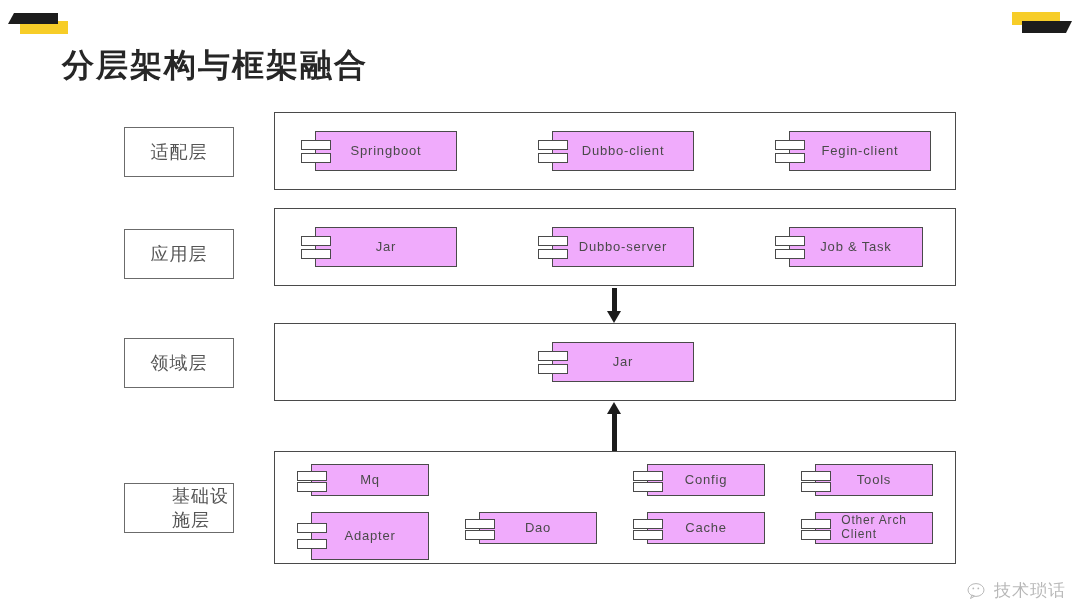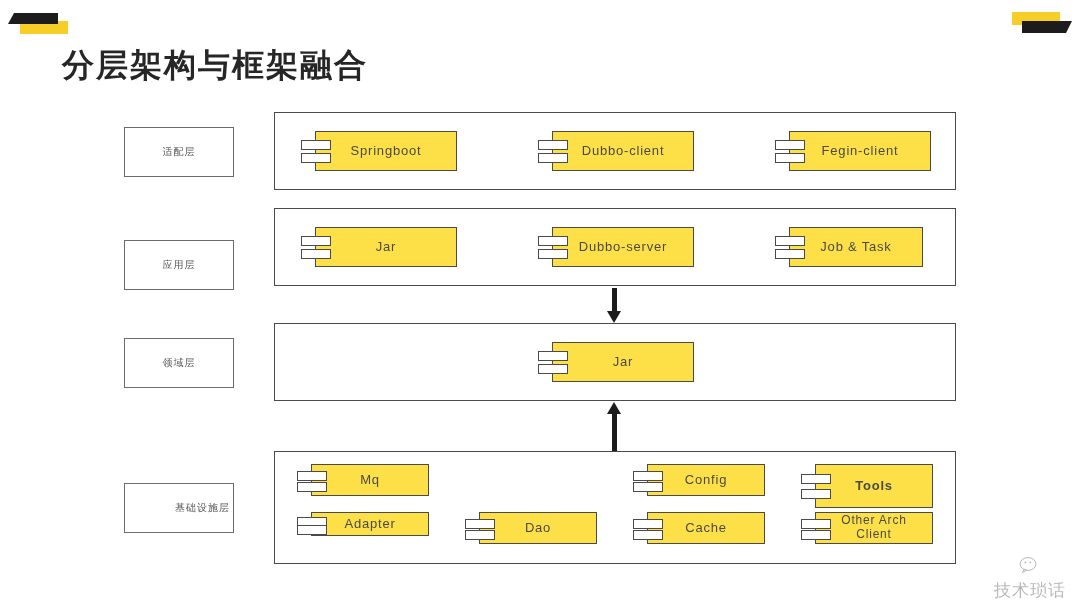--- a/index.html
+++ b/index.html
@@ -83,21 +83,21 @@
 
   .layer-label {
     position: absolute;
     left: 124px;
     width: 110px;
     border: 1.6px solid #6b6b6b;
     background: #ffffff;
     display: flex;
     align-items: center;
     justify-content: center;
-    font-size: 10px;
+    font-size: 18px;
     color: #555555;
     letter-spacing: 1px;
     box-sizing: border-box;
   }
 
   .layer-panel {
     position: absolute;
     left: 274px;
     width: 682px;
     border: 1.6px solid #4a4a4a;
@@ -110,25 +110,24 @@
     position: absolute;
     box-sizing: border-box;
   }
   .component .body {
     position: absolute;
     left: 14px;
     top: 0;
     right: 0;
     bottom: 0;
     border: 1.6px solid #4a4a4a;
-    background: #fde047;
+    background: #f0abfc;
     display: flex;
     align-items: center;
     justify-content: center;
-    text-align: center;
     font-size: 13px;
     color: #4a4a4a;
     letter-spacing: 0.8px;
     line-height: 1.15;
     box-sizing: border-box;
   }
   .component .tab {
     position: absolute;
     left: 0;
     width: 30px;
@@ -167,21 +166,20 @@
 
   
   .watermark {
     position: absolute;
     right: 14px;
     bottom: 6px;
     display: flex;
     align-items: center;
     gap: 5px;
     opacity: 0.42;
-    flex-direction: column;
   }
   .watermark .wm-text {
     font-size: 17px;
     color: #555555;
     font-family: "Liberation Serif", "DejaVu Serif", serif;
     letter-spacing: 1px;
   }
   .watermark .wm-icon {
     display: block;
   }
@@ -218,21 +216,21 @@
       </div>
       <div class="component" style="left:500px;top:18px;width:156px;height:40px;">
         <div class="tab t1"></div>
         <div class="tab t2"></div>
         <div class="body">Fegin-client</div>
       </div>
     </div>
   </div>
 
   <div class="layer-row" style="top:208px;height:78px;">
-    <div class="layer-label" style="top:32px;height:50px;">应用层</div>
+    <div class="layer-label" style="top:21px;height:50px;">应用层</div>
     <div class="layer-panel" style="top:0px;height:78px;">
       <div class="component" style="left:26px;top:18px;width:156px;height:40px;">
         <div class="tab t1"></div>
         <div class="tab t2"></div>
         <div class="body">Jar</div>
       </div>
       <div class="component" style="left:263px;top:18px;width:156px;height:40px;">
         <div class="tab t1"></div>
         <div class="tab t2"></div>
         <div class="body">Dubbo-server</div>
@@ -272,27 +270,27 @@
       <div class="component" style="left:22px;top:12px;width:132px;height:32px;">
         <div class="tab t1"></div>
         <div class="tab t2"></div>
         <div class="body">Mq</div>
       </div>
       <div class="component" style="left:358px;top:12px;width:132px;height:32px;">
         <div class="tab t1"></div>
         <div class="tab t2"></div>
         <div class="body">Config</div>
       </div>
-      <div class="component" style="left:526px;top:12px;width:132px;height:44px;font-weight:bold;">
+      <div class="component" style="left:526px;top:12px;width:132px;height:32px;">
         <div class="tab t1"></div>
         <div class="tab t2"></div>
         <div class="body">Tools</div>
       </div>
 
-      <div class="component" style="left:22px;top:60px;width:132px;height:24px;">
+      <div class="component" style="left:22px;top:60px;width:132px;height:48px;">
         <div class="tab t1"></div>
         <div class="tab t2"></div>
         <div class="body">Adapter</div>
       </div>
       <div class="component" style="left:190px;top:60px;width:132px;height:32px;">
         <div class="tab t1"></div>
         <div class="tab t2"></div>
         <div class="body">Dao</div>
       </div>
       <div class="component" style="left:358px;top:60px;width:132px;height:32px;">

